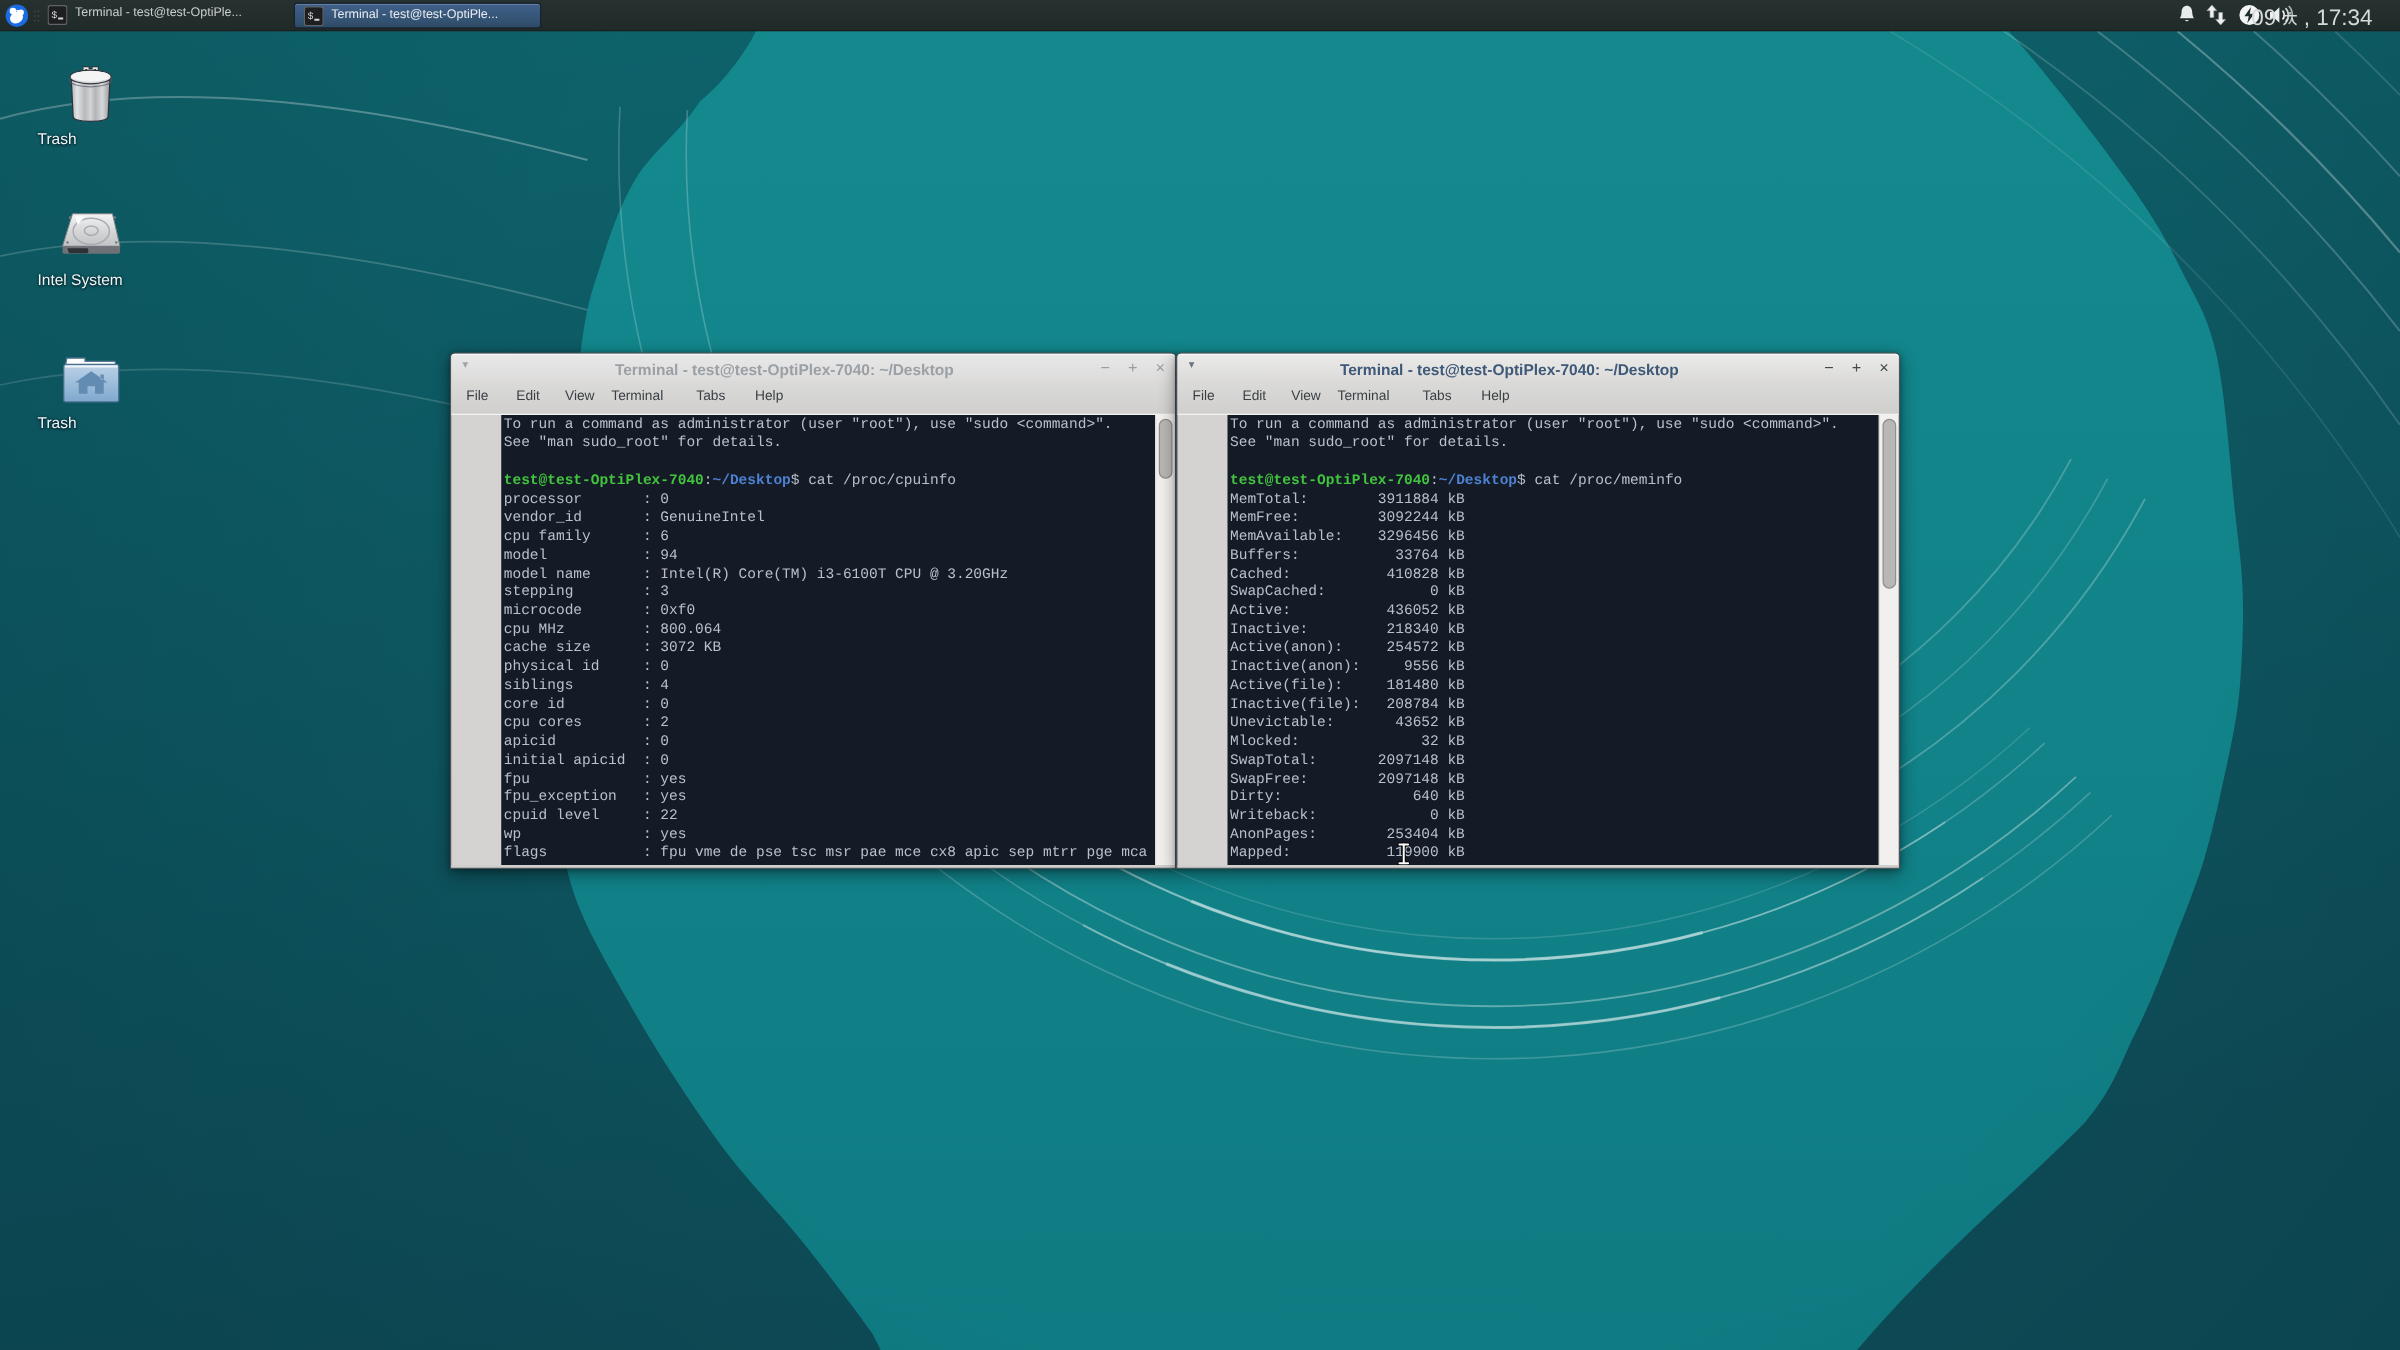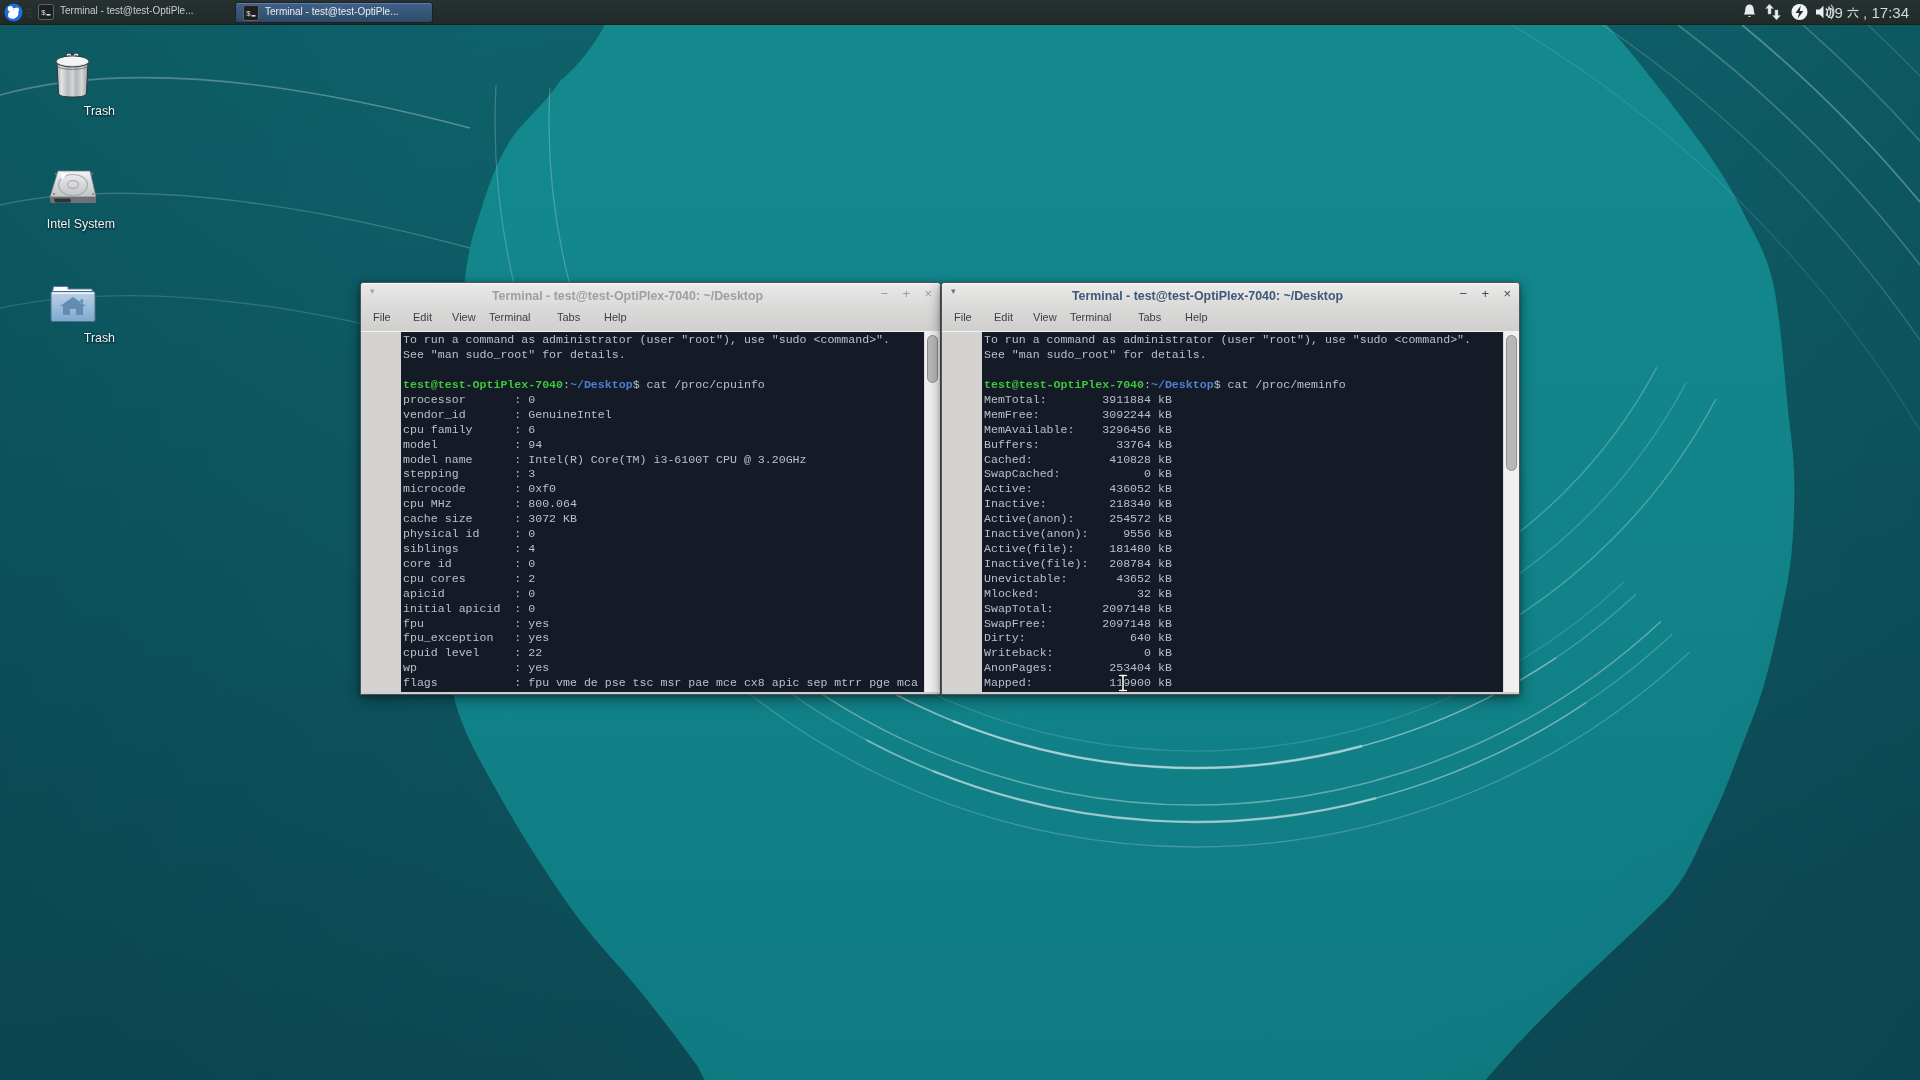--- a/index.html
+++ b/index.html
@@ -15,25 +15,25 @@
   .tbtn { position:absolute; top:2px; height:21px; }
   .tbtn .ticon { position:absolute; left:3px; top:2px; }
   .tbtn .tlabel { position:absolute; left:25px; top:3px; width:166px; font-size:10px; color:#c9ccd0;
                   white-space:nowrap; overflow:hidden; }
   #tbtn1 { left:35px; width:196px; }
   #tbtn2 { left:235px; width:198px; background:linear-gradient(#40608a,#32506e 80%,#2c4964);
            border:1px solid #17222e; border-radius:3px; box-shadow:inset 0 1px 0 rgba(160,190,220,0.35); }
   #tbtn2 .tlabel { color:#eaedf0; left:29px; }
   #tbtn2 .ticon { left:7px; }
   #tray { position:absolute; left:1730px; top:0; height:25px; }
-  #clock { position:absolute; right:11px; top:4px; font-size:15px; color:#d5d9dc; }
+  #clock { position:absolute; right:22px; top:4px; font-size:18px; color:#d5d9dc; }
 
   
   .dicon { position:absolute; z-index:5; }
-  .dlabel { position:absolute; z-index:5; color:#f2f5f6; font-size:12.4px; text-align:right;
+  .dlabel { position:absolute; z-index:5; color:#f2f5f6; font-size:12.4px; text-align:left;
             text-shadow:0 1px 2px rgba(0,25,35,0.95), 0 0 2px rgba(0,25,35,0.8); white-space:nowrap; }
 
   
   .win { position:absolute; border:1px solid #50545a; border-radius:4px 4px 0 0;
          box-shadow:0 4px 14px rgba(0,0,0,0.42), 0 1px 4px rgba(0,0,0,0.3); background:#d4d3d2; }
   .tbar { position:absolute; left:0; top:0; right:0; height:23px; border-radius:3px 3px 0 0;
           background:linear-gradient(#ebebea,#dbdad9); box-shadow:inset 0 1px 0 rgba(255,255,255,0.65); }
   .ttl { position:absolute; left:24px; right:70px; top:6px; text-align:center; font-size:12.4px;
          font-weight:bold; color:#3e5878; white-space:nowrap; overflow:hidden; }
   .win.inactive .ttl { color:#9aa0a5; }

